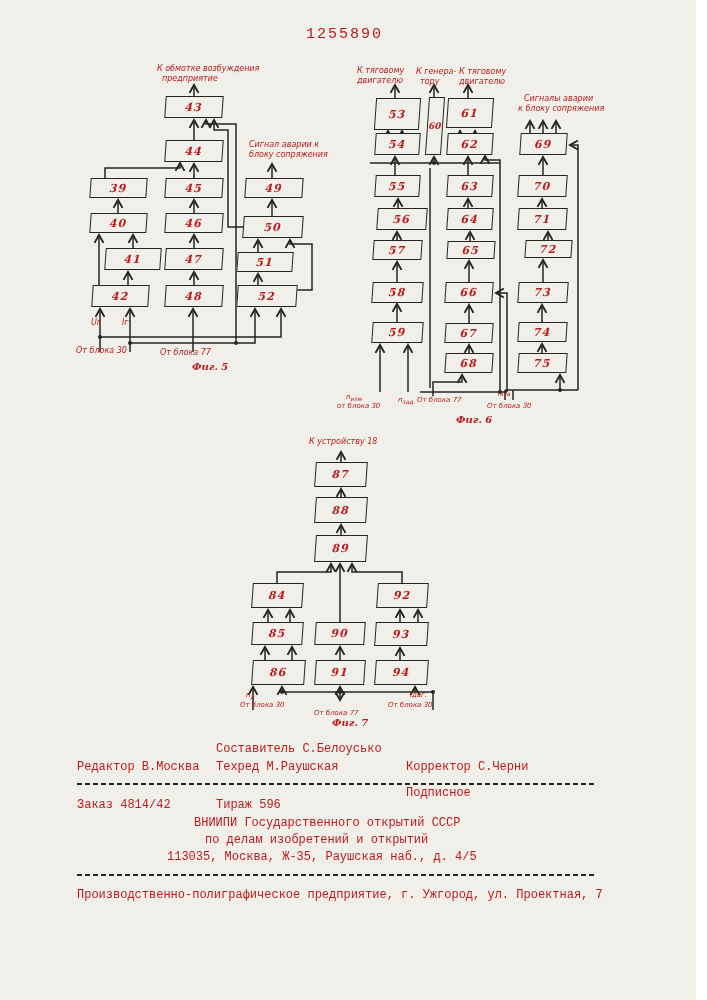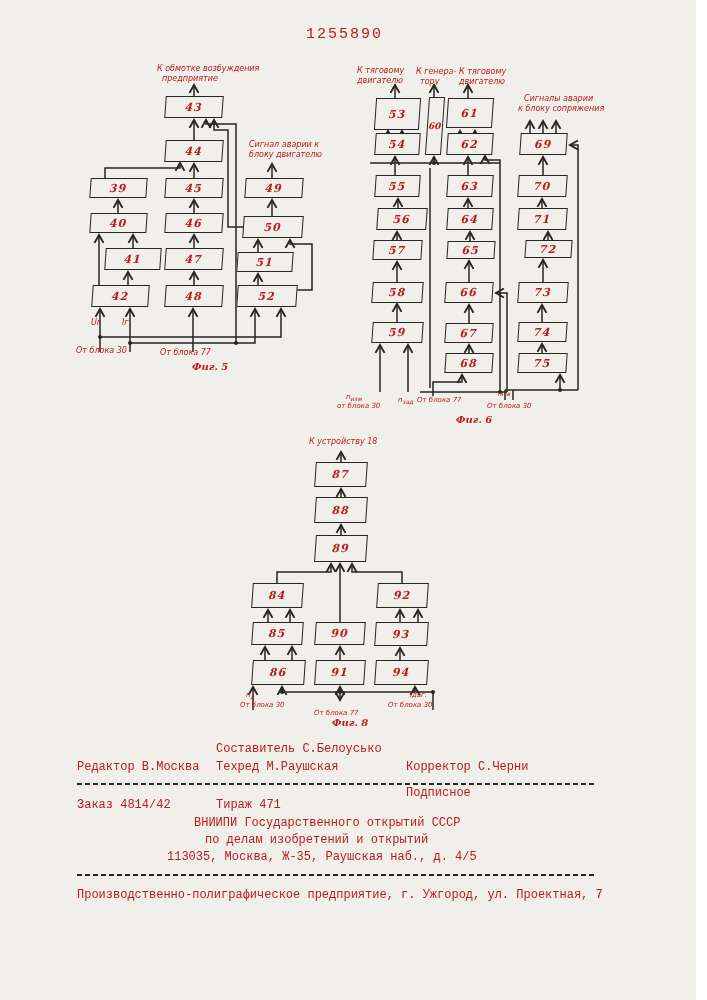--- a/index.html
+++ b/index.html
@@ -173,21 +173,21 @@
     <div class="blk" style="left:243px;top:216px;width:60px;height:22px">50</div>
     <div class="blk" style="left:237px;top:252px;width:56px;height:20px">51</div>
     <div class="blk" style="left:237px;top:285px;width:60px;height:22px">52</div>
 
     <div class="lbl" style="left:157px;top:64px">
       <span>К обмотке возбуждения</span><br>
       <span style="padding-left:5px">предприятие</span>
     </div>
     <div class="lbl" style="left:249px;top:140px">
       <span>Сигнал аварии к</span><br>
-      <span>блоку двигателю</span>
+      <span>блоку сопряжения</span>
     </div>
     <div class="lbl" style="left:91px;top:318px">Uг</div>
     <div class="lbl" style="left:122px;top:318px">Iг</div>
     <div class="lbl" style="left:76px;top:346px">От блока 30</div>
     <div class="lbl" style="left:160px;top:348px">От блока 77</div>
     <div class="cap" style="left:192px;top:361px">Фиг. 5</div>
   </div>
 
   <div>
     <div class="blk" style="left:375px;top:98px;width:45px;height:32px">53</div>
@@ -257,31 +257,31 @@
     <div class="blk" style="left:375px;top:660px;width:53px;height:25px">94</div>
 
     <div class="lbl" style="left:309px;top:437px">К устройству 18</div>
     <div class="lbl lbl-sm" style="left:246px;top:691px">
       <span>n</span><sub>д</sub>
     </div>
     <div class="lbl lbl-sm" style="left:240px;top:701px">От блока 30</div>
     <div class="lbl lbl-sm" style="left:314px;top:709px">От блока 77</div>
     <div class="lbl lbl-sm" style="left:410px;top:691px">Iдвг.</div>
     <div class="lbl lbl-sm" style="left:388px;top:701px">От блока 30</div>
-    <div class="cap" style="left:332px;top:717px">Фиг. 8</div>
+    <div class="cap" style="left:332px;top:717px">Фиг. 7</div>
   </div>
 
   <div>
     <div class="imp" style="left:216px;top:742px">Составитель С.Белоусько</div>
     <div class="imp" style="left:77px;top:760px">Редактор В.Москва</div>
     <div class="imp" style="left:216px;top:760px">Техред М.Раушская</div>
     <div class="imp" style="left:406px;top:760px">Корректор С.Черни</div>
     <div class="dash" style="left:77px;top:783px;width:519px"></div>
     <div class="imp" style="left:77px;top:798px">Заказ 4814/42</div>
-    <div class="imp" style="left:216px;top:798px">Тираж 471</div>
+    <div class="imp" style="left:216px;top:798px">Тираж 596</div>
     <div class="imp" style="left:406px;top:786px">Подписное</div>
     <div class="imp" style="left:194px;top:816px">ВНИИПИ Государственного открытий СССР</div>
     <div class="imp" style="left:205px;top:833px">по делам изобретений и открытий</div>
     <div class="imp" style="left:167px;top:850px">113035, Москва, Ж-35, Раушская наб., д. 4/5</div>
     <div class="dash" style="left:77px;top:874px;width:519px"></div>
     <div class="imp" style="left:77px;top:888px">Производственно-полиграфическое предприятие, г. Ужгород, ул. Проектная, 7</div>
   </div>
 
 </div>
 

